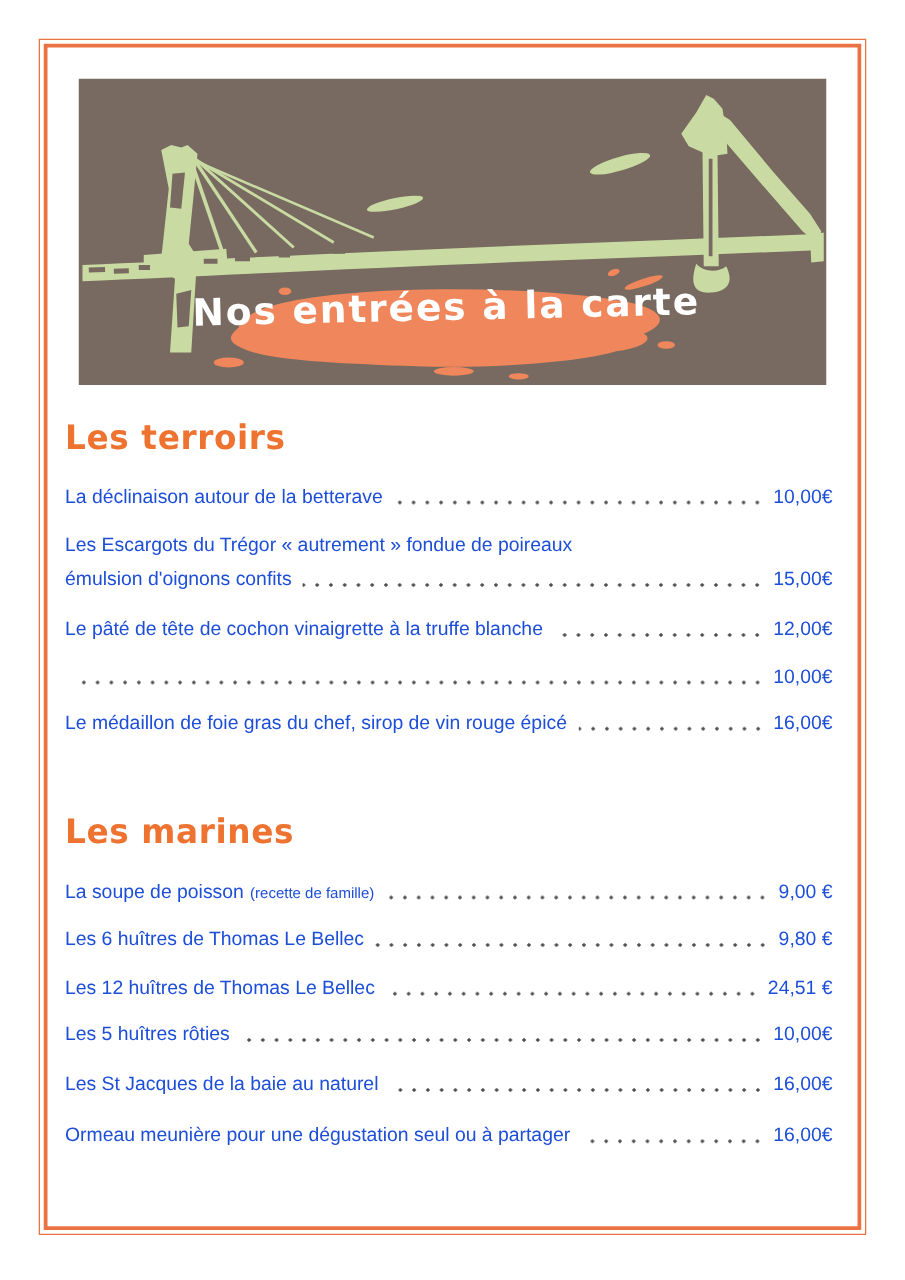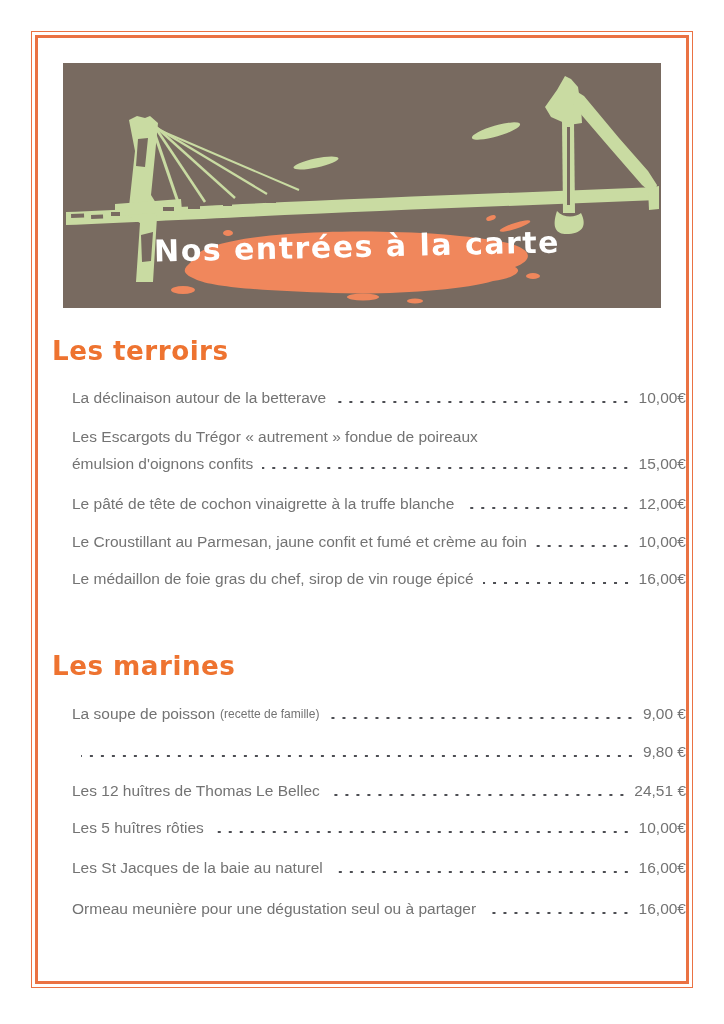--- a/index.html
+++ b/index.html
@@ -50,22 +50,21 @@
     transform-origin: left center;
     white-space: nowrap;
   }
   .menu-row {
     position: absolute; left: 52px;
     width: 614px;
     display: flex;
     align-items: flex-start;
     font-size: 15.5px;
     line-height: 20px;
-    color: #737373;
-    margin-left: 20px;
+    color: #1d4ed8;
   }
   .menu-row .label { white-space: nowrap; }
   .menu-row .note { font-size: 12px; margin-left: 5px; white-space: nowrap; }
   .dots {
     flex: 1 1 auto;
     min-width: 8px;
     height: 8px;
     align-self: flex-end;
     margin: 0 7px 2px 9px;
     background-image: radial-gradient(circle, #4d4e53 1.15px, rgba(0,0,0,0) 1.5px);
@@ -153,41 +152,41 @@
   <span class="price">15,00€</span>
 </div>
 
 <div class="menu-row" style="top:494px">
   <span class="label">Le pâté de tête de cochon vinaigrette à la truffe blanche</span>
   <span class="dots"></span>
   <span class="price">12,00€</span>
 </div>
 
 <div class="menu-row" style="top:532px">
-  <span class="label">Le Croustillant au Parmesan, jaune confit et fumé et crème au foin</span>
   <span class="dots"></span>
   <span class="price">10,00€</span>
 </div>
 
 <div class="menu-row" style="top:569px">
   <span class="label">Le médaillon de foie gras du chef, sirop de vin rouge épicé</span>
   <span class="dots"></span>
   <span class="price">16,00€</span>
 </div>
 
 <div class="section-title" style="top:650px">Les marines</div>
 
 <div class="menu-row" style="top:704px">
   <span class="label">La soupe de poisson</span>
   <span class="note">(recette de famille)</span>
   <span class="dots"></span>
   <span class="price">9,00 €</span>
 </div>
 
 <div class="menu-row" style="top:742px">
+  <span class="label">Les 6 huîtres de Thomas Le Bellec</span>
   <span class="dots"></span>
   <span class="price">9,80 €</span>
 </div>
 
 <div class="menu-row" style="top:781px">
   <span class="label">Les 12 huîtres de Thomas Le Bellec</span>
   <span class="dots"></span>
   <span class="price">24,51 €</span>
 </div>
 

